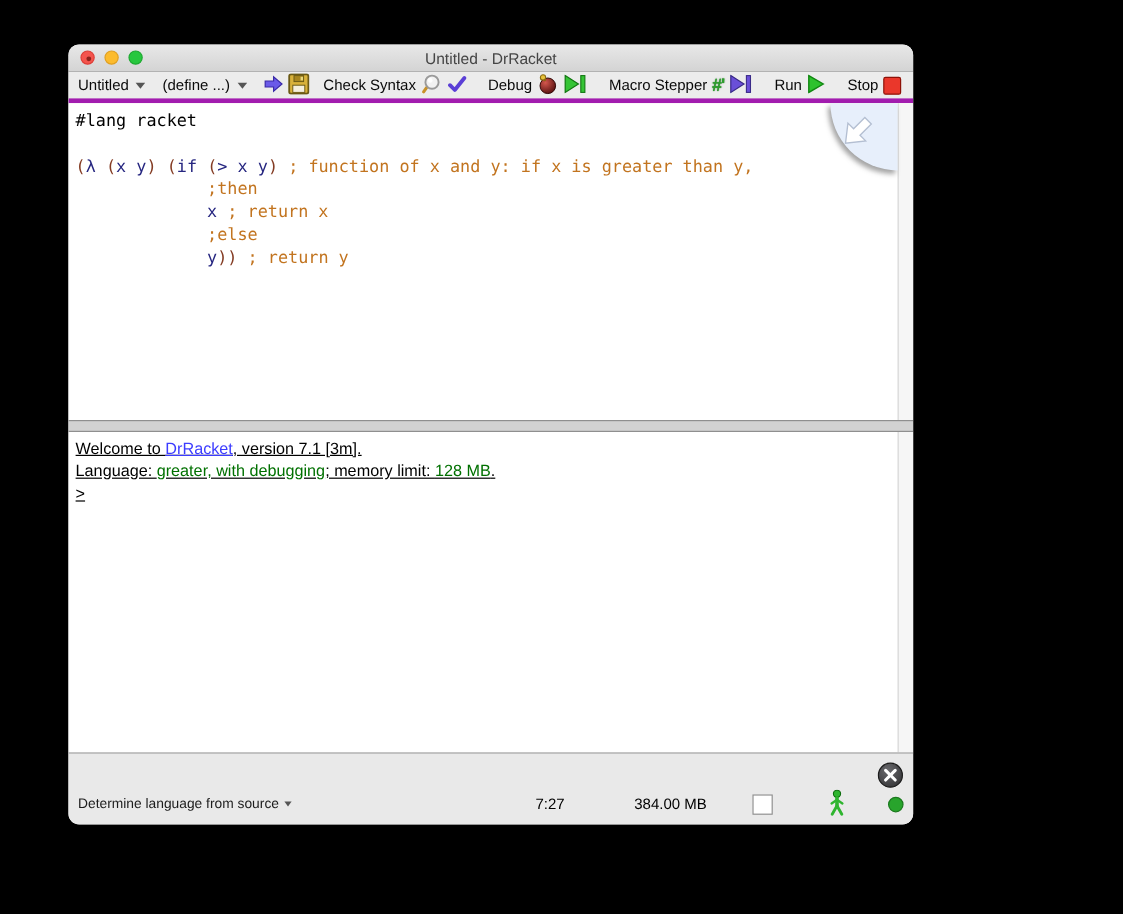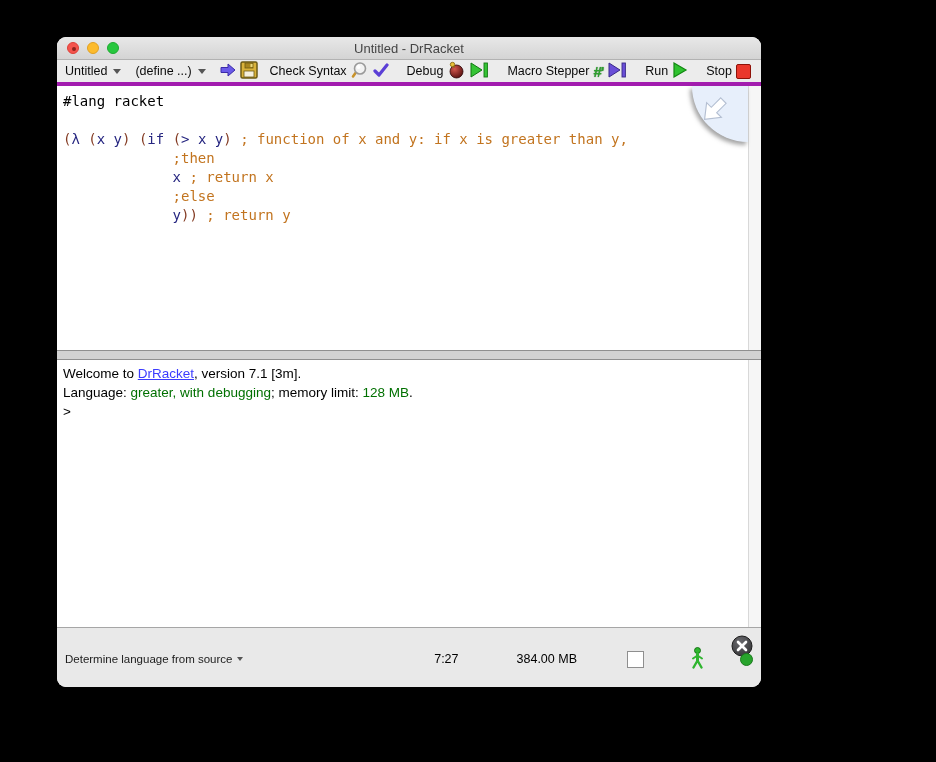--- a/index.html
+++ b/index.html
@@ -52,35 +52,35 @@
             background:#e7effb; border-bottom-left-radius:100%;
             box-shadow:-2px 3px 4px rgba(90,90,90,.55); }
   .corner svg { position:absolute; left:3px; top:5px; }
 
   
   .divider { height:10px; background:#d2d2d2; border-top:1px solid #8f8f8f;
              border-bottom:1px solid #8f8f8f; cursor:row-resize; }
 
   
   .interactions { position:relative; height:267px; background:#fff; }
-  .inter-text { font-size:13.5px; line-height:19px; padding:4px 0 0 6px; color:#000; }
+  .inter-text { font-size:13.5px; line-height:19px; padding:4px 0 0 6px; color:#000;text-decoration:underline; }
   .inter-line { white-space:pre-wrap; }
   .tk-link  { color:#3c3cff; text-decoration:underline; cursor:pointer; }
   .tk-green { color:#007000; }
 
   
   .bottom { position:relative; height:60px; background:#e9e9e9; border-top:1px solid #a6a6a6; }
   .break-btn { position:absolute; top:7px; right:8px; width:22px; height:22px; cursor:pointer; }
-  .statusrow { position:absolute; left:0; right:0; bottom:16px; height:24px;
+  .statusrow { position:absolute; left:0; right:0; bottom:5px; height:24px;
                display:flex; align-items:center; padding:0 8px; }
   .lang-select { font-size:11.5px; color:#1c1c1c; display:flex; align-items:center; gap:3px; }
   .lang-select .caret { border-top-width:4px; border-left-width:3.5px; border-right-width:3.5px; }
   .status-right { margin-left:auto; display:flex; align-items:center; font-size:12.5px; color:#000;gap:32px; }
   .time { margin-right:26px; }
-  .memory { margin-right:18px; }
+  .memory { margin-right:6px; }
   .gc-box { width:17px; height:17px; background:#fff; border:1px solid #8f8f8f; margin-right:14px; }
   .green-dot { width:13px; height:13px; border-radius:50%; background:#28a42c;
                border:1px solid #1b7a1e; margin-left:3px; }
 </style>
 </head>
 <body>
 
 <div class="window">
 
   <div class="titlebar">

